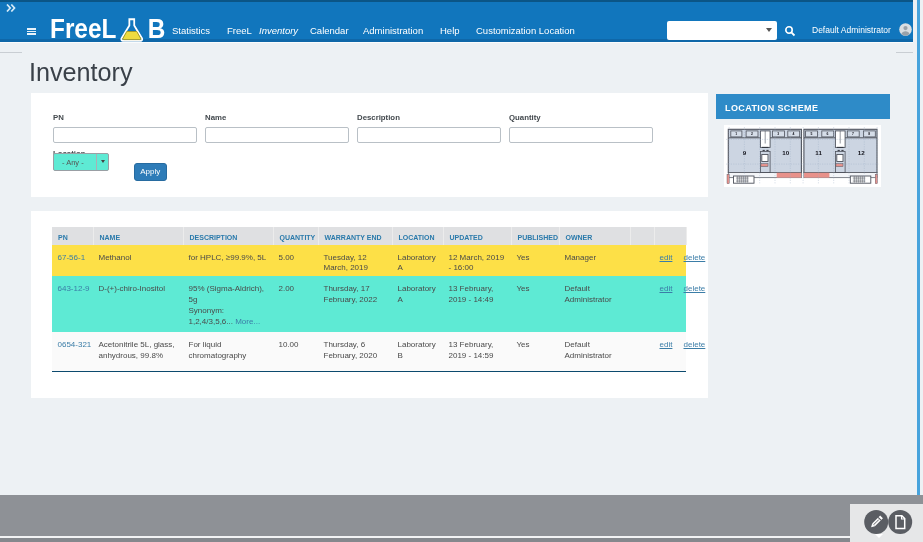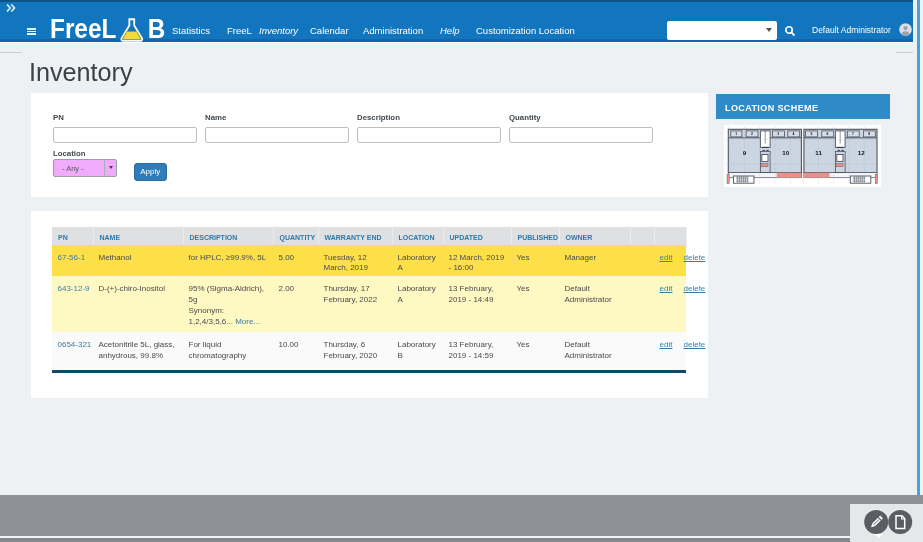--- a/index.html
+++ b/index.html
@@ -35,21 +35,21 @@
       <path d="M7.6 13.5 L18.4 13.5 L22.4 20.3 A0.9 0.9 0 0 1 21.6 21.6 L4.4 21.6 A0.9 0.9 0 0 1 3.6 20.3 Z" fill="#eedb40" stroke="#a8991f" stroke-width="0.9"></path>
     </svg><span>B</span>
 </div>
 
 <div class="abs" style="left:0;top:13px;height:29px;width:784px;color:#ffffff;font-size:9.5px;">
   <span class="abs" style="left:172px;top:12px;">Statistics</span>
   <span class="abs" style="left:227px;top:12px;">FreeL</span>
   <span class="abs" style="left:259px;top:12px;font-style:italic;">Inventory</span>
   <span class="abs" style="left:310px;top:12px;">Calendar</span>
   <span class="abs" style="left:363px;top:12px;">Administration</span>
-  <span class="abs" style="left:440px;top:12px;font-style:italic;">Help</span>
+  <span class="abs" style="left:440px;top:12px;">Help</span>
   <span class="abs" style="left:476px;top:12px;">Customization Location</span>
 </div>
 
 <div class="abs" style="left:667px;top:21px;width:110px;height:19px;background:#fff;border-radius:2px;"></div>
 <div class="abs" style="left:766px;top:28px;width:0;height:0;border-left:3.5px solid transparent;border-right:3.5px solid transparent;border-top:4.5px solid #555;"></div>
 
 <svg class="abs" style="left:784px;top:25px;" width="12" height="12" viewBox="0 0 12 12">
   <circle cx="5" cy="5" r="3.2" fill="none" stroke="#fff" stroke-width="1.6"></circle>
   <line x1="7.6" y1="7.6" x2="10.5" y2="10.5" stroke="#fff" stroke-width="1.8"></line>
 </svg>
@@ -72,21 +72,21 @@
 <div class="abs" style="left:53px;top:113px;font-size:7.8px;font-weight:bold;color:#42484d;">PN</div>
 <div class="abs" style="left:205px;top:113px;font-size:7.8px;font-weight:bold;color:#42484d;">Name</div>
 <div class="abs" style="left:357px;top:113px;font-size:7.8px;font-weight:bold;color:#42484d;">Description</div>
 <div class="abs" style="left:509px;top:113px;font-size:7.8px;font-weight:bold;color:#42484d;">Quantity</div>
 <div class="abs" style="left:53px;top:126.5px;width:144px;height:16px;background:#fff;border:1px solid #b9c0c6;border-radius:2px;"></div>
 <div class="abs" style="left:205px;top:126.5px;width:144px;height:16px;background:#fff;border:1px solid #b9c0c6;border-radius:2px;"></div>
 <div class="abs" style="left:357px;top:126.5px;width:144px;height:16px;background:#fff;border:1px solid #b9c0c6;border-radius:2px;"></div>
 <div class="abs" style="left:509px;top:126.5px;width:144px;height:16px;background:#fff;border:1px solid #b9c0c6;border-radius:2px;"></div>
 <div class="abs" style="left:53px;top:149px;font-size:7.8px;font-weight:bold;color:#42484d;">Location</div>
 
-<div class="abs" style="left:53px;top:159px;width:64px;height:17.5px;background:#f0abfc;border:1px solid #999fa4;border-radius:2px;">
+<div class="abs" style="left:53px;top:153px;width:56px;height:17.5px;background:#5eead4;border:1px solid #999fa4;border-radius:2px;">
   <div class="abs" style="left:8px;top:4px;font-size:7.5px;color:#555;">- Any -</div>
   <div class="abs" style="right:11px;top:0;width:1px;height:15.5px;background:#aab0b5;"></div>
   <div class="abs" style="right:3px;top:6px;width:0;height:0;border-left:2.8px solid transparent;border-right:2.8px solid transparent;border-top:3.8px solid #444;"></div>
 </div>
 
 <div class="abs" style="left:133.5px;top:162.5px;width:33.5px;height:18px;background:#2e7cb8;border:1px solid #276ba0;border-radius:3px;color:#fff;font-size:8px;text-align:center;line-height:16px;">Apply</div>
 
 <div class="abs" style="left:31px;top:211px;width:677px;height:187px;background:#fff;"></div>
 <div class="abs" style="left:52px;top:227px;width:634px;">
   <table style="border-collapse:collapse;width:634px;table-layout:fixed;font-size:8px;color:#4a4a4a;">
@@ -123,34 +123,34 @@
           <td class="c">for HPLC, ≥99.9%, 5L</td>
           <td class="c">5.00</td>
       <td class="c">Tuesday, 12<br>March, 2019</td>
           <td class="c">Laboratory<br>A</td>
           <td class="c">12 March, 2019<br>- 16:00</td>
           <td class="c">Yes</td>
       <td class="c">Manager</td>
           <td class="c"><a class="u">edit</a></td>
           <td class="c"><a class="u">delete</a></td>
     </tr>
-    <tr style="background:#fef9c3;height:56px;">
+    <tr style="background:#5eead4;height:56px;">
       <td class="c"><a>643-12-9</a></td>
           <td class="c">D-(+)-chiro-Inositol</td>
           <td class="c">95% (Sigma-Aldrich),<br>5g<br>Synonym:<br>1,2,4/3,5,6... <a>More...</a></td>
           <td class="c">2.00</td>
       <td class="c">Thursday, 17<br>February, 2022</td>
           <td class="c">Laboratory<br>A</td>
           <td class="c">13 February,<br>2019 - 14:49</td>
           <td class="c">Yes</td>
       <td class="c">Default<br>Administrator</td>
           <td class="c"><a class="u">edit</a></td>
           <td class="c"><a class="u">delete</a></td>
     </tr>
-    <tr style="background:#fafafa;height:39px;border-bottom:3px solid #0c4a6e;">
+    <tr style="background:#fafafa;height:39px;border-bottom:1px solid #0c4a6e;">
       <td class="c"><a>0654-321</a></td>
           <td class="c">Acetonitrile 5L, glass,<br>anhydrous, 99.8%</td>
           <td class="c">For liquid<br>chromatography</td>
           <td class="c">10.00</td>
       <td class="c">Thursday, 6<br>February, 2020</td>
           <td class="c">Laboratory<br>B</td>
           <td class="c">13 February,<br>2019 - 14:59</td>
           <td class="c">Yes</td>
       <td class="c">Default<br>Administrator</td>
           <td class="c"><a class="u">edit</a></td>

